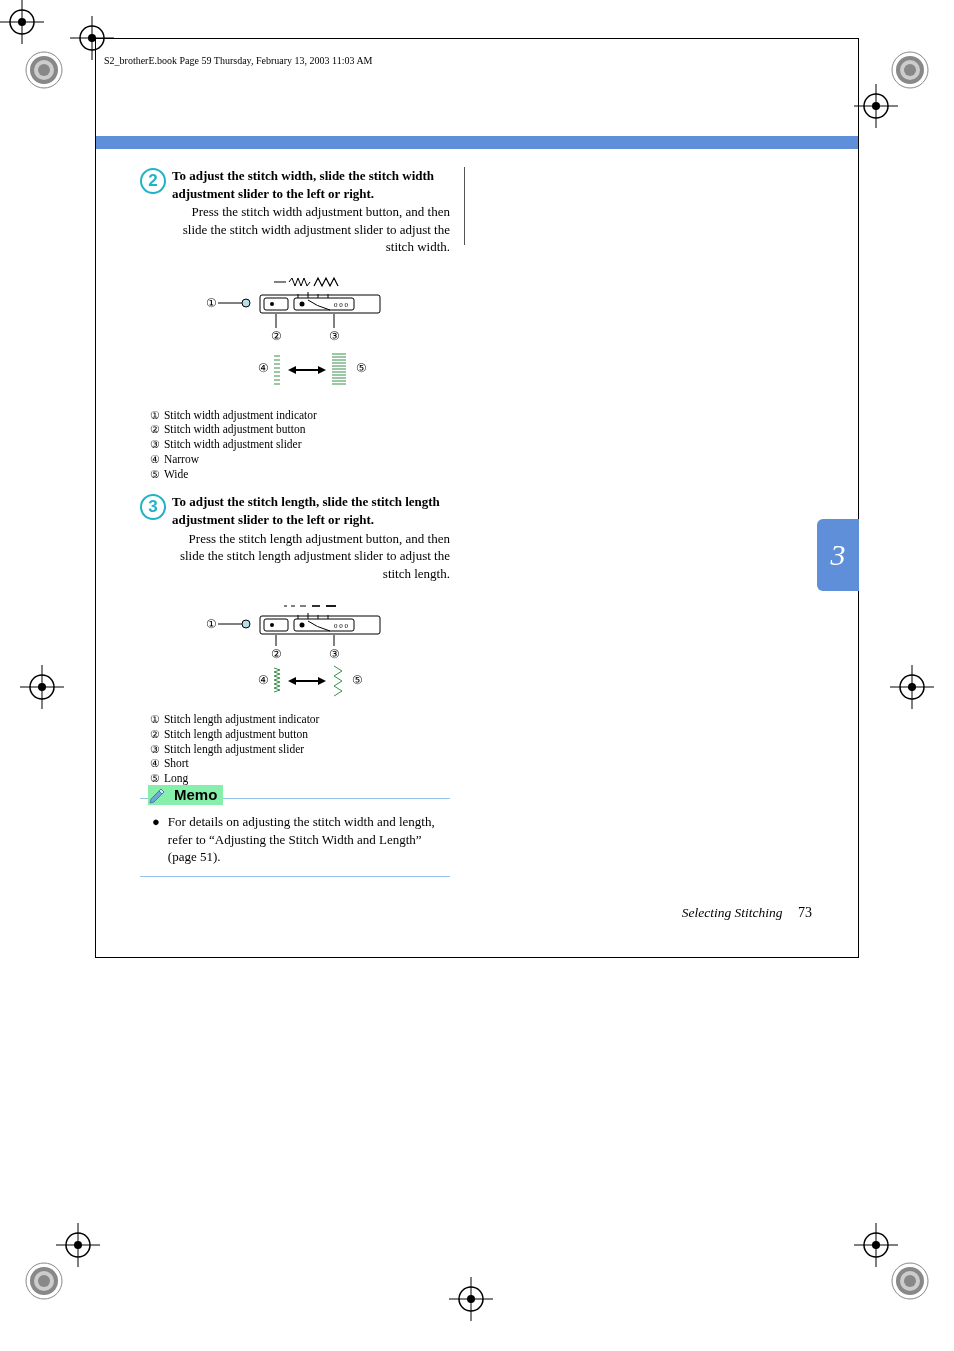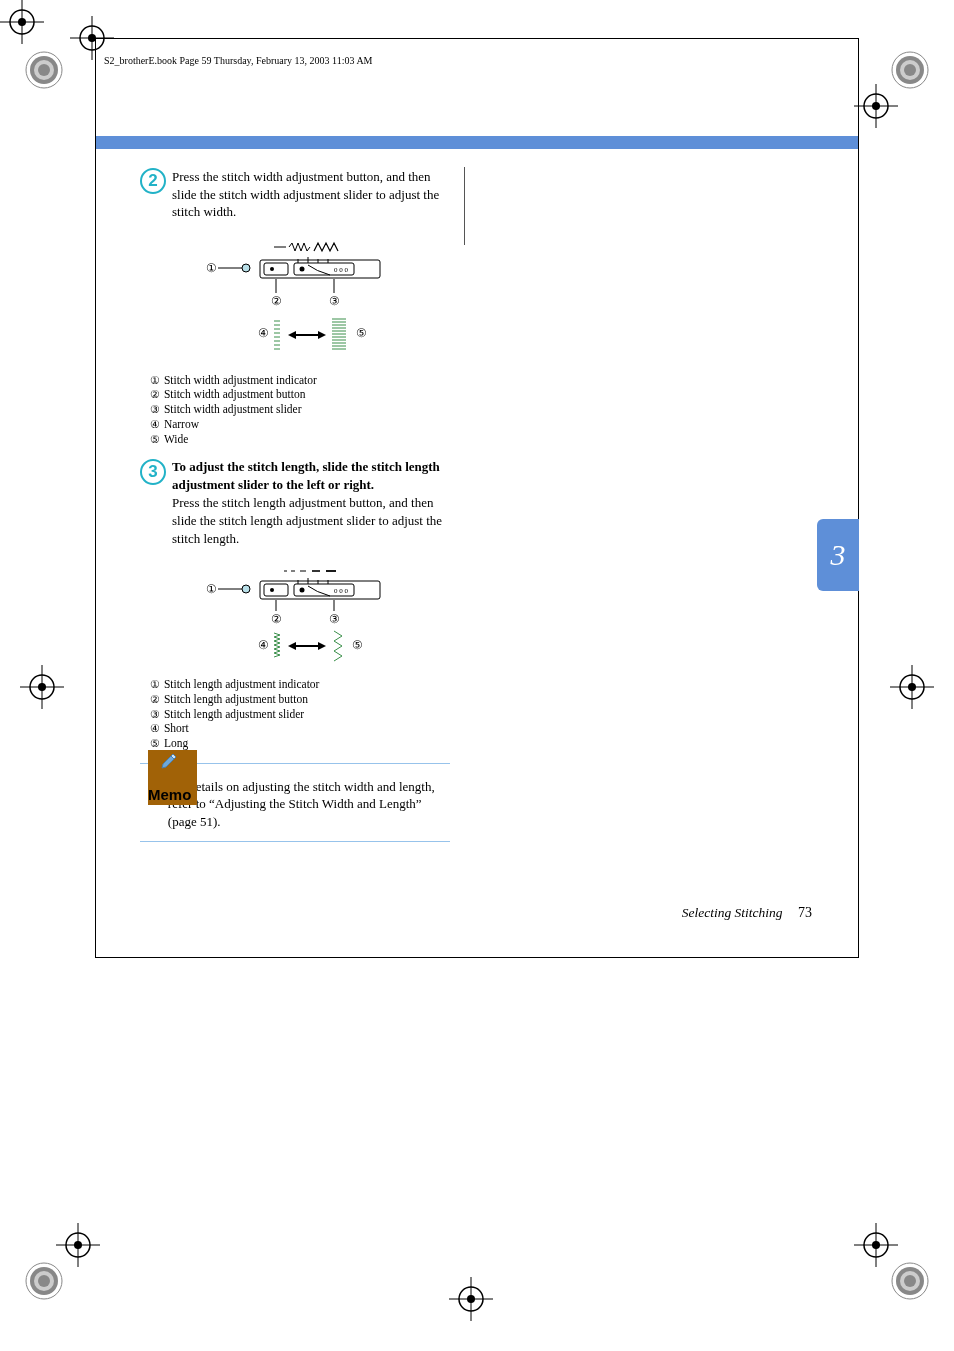--- a/index.html
+++ b/index.html
@@ -65,21 +65,21 @@
     font-weight: bold;
     font-size: 17px;
     display: flex;
     align-items: center;
     justify-content: center;
     margin-right: 6px;
     margin-top: 1px;
   }
   .step-body { flex: 1; }
   .step-title { font-weight: bold; }
-  .step-desc { margin-top: 1px; }
+  .step-desc { margin-top: 1px; text-align: right; }
   .diagram {
     margin: 14px 0 8px 34px;
     height: 130px;
   }
   .diagram2 {
     margin: 14px 0 8px 34px;
     height: 108px;
   }
   .legend {
     font-size: 11.5px;
@@ -99,26 +99,25 @@
     margin-top: 6px;
     border-top: 1.5px solid #97c3eb;
     border-bottom: 1.5px solid #97c3eb;
     padding: 8px 6px 10px 6px;
     position: relative;
   }
   .memo-header {
     position: absolute;
     top: -14px;
     left: 8px;
-    background: #a16207;
+    background: #86efac;
     padding: 0 6px 0 0;
     display: flex;
     align-items: center;
-    gap: 15px;
-    flex-direction: column;
+    gap: 6px;
   }
   .memo-icon svg { display: block; }
   .memo-title {
     font-family: Arial, sans-serif;
     font-weight: bold;
     font-size: 15px;
     color: #000;
   }
   .memo-item {
     display: flex;
@@ -278,20 +277,21 @@
 <div class="page">
   <div class="header-line">S2_brotherE.book  Page 59  Thursday, February 13, 2003  11:03 AM</div>
   <div class="blue-bar"></div>
   <div class="col-divider"></div>
 
   <div class="content">
 
     <div class="step">
       <div class="step-num">2</div>
       <div class="step-body">
+        <div class="step-title">To adjust the stitch width, slide the stitch width adjustment slider to the left or right.</div>
         <div class="step-desc">Press the stitch width adjustment button, and then slide the stitch width adjustment slider to adjust the stitch width.</div>
       </div>
     </div>
 
     <div class="diagram">
       <svg viewBox="0 0 250 130" width="250" height="130">
 
         <g stroke="#000" stroke-width="1" fill="none">
           <line x1="100" y1="12" x2="112" y2="12"></line>
           <path d="M115 12 l3 -4 l3 8 l3 -8 l3 8 l3 -8 l3 8 l3 -4"></path>

